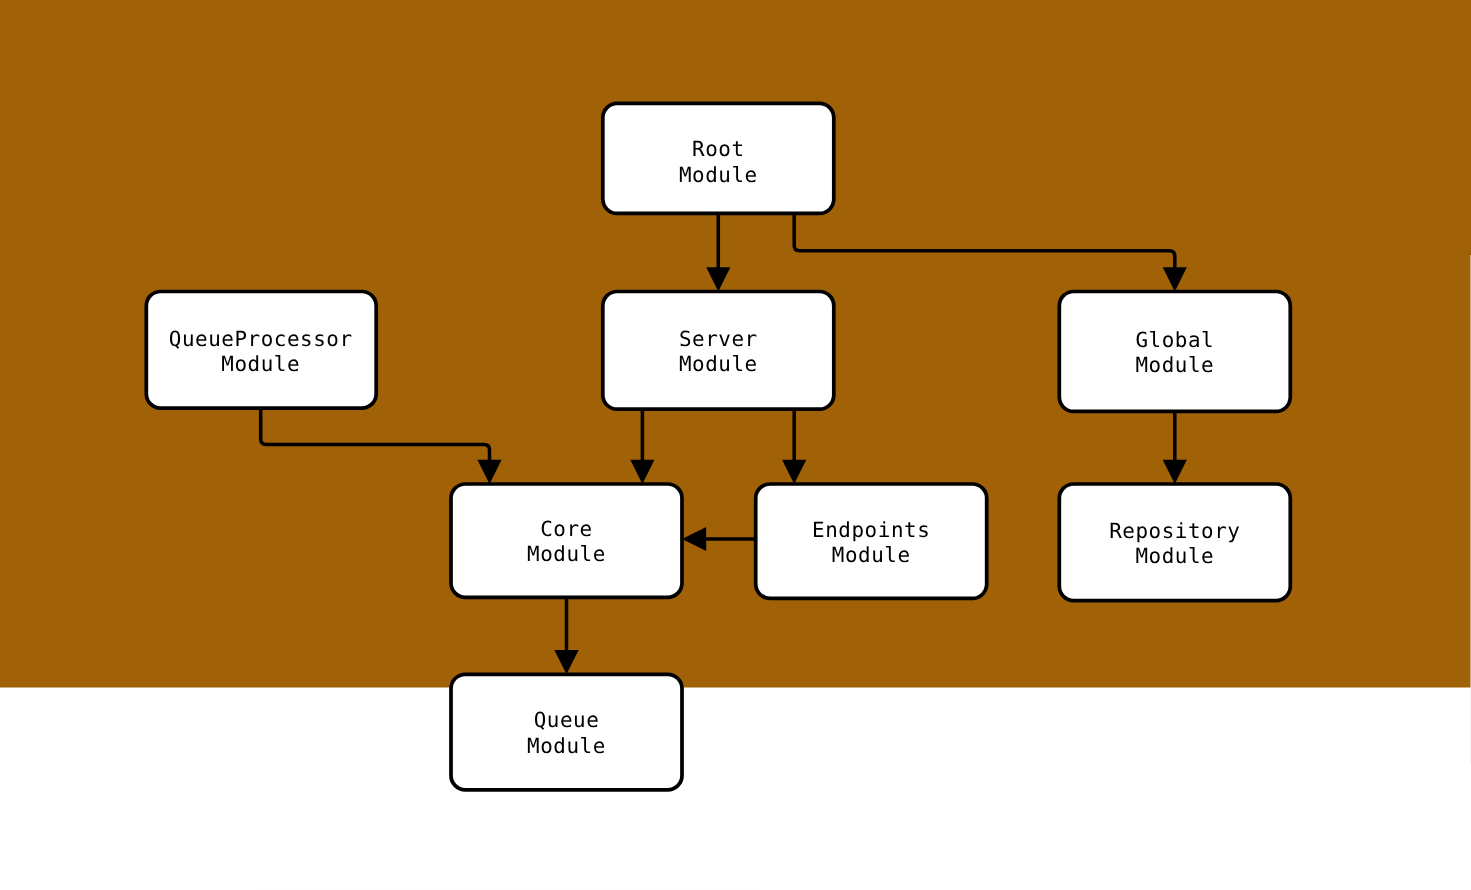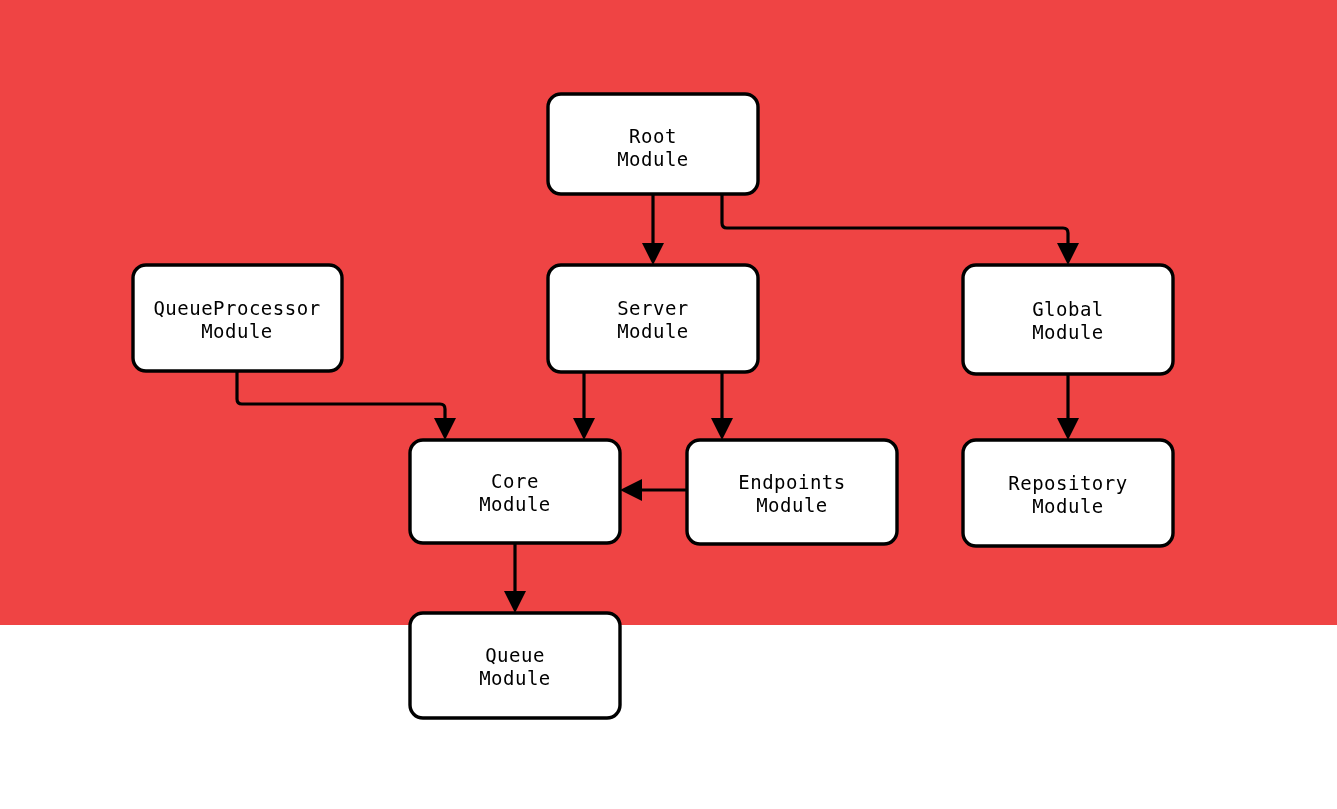--- a/index.html
+++ b/index.html
@@ -11,21 +11,21 @@
   body {
     width: 1337px;
     height: 809px;
     overflow: hidden;
     font-family: "DejaVu Sans Mono", "Liberation Mono", monospace;
   }
   #diagram-root {
     position: relative;
     width: 1337px;
     height: 625px;
-    background: #ef4444;
+    background: #a16207;
   }
   svg#graph {
     display: block;
     width: 1337px;
     height: 809px;
   }
   .node-box {
     fill: #ffffff;
     stroke: #000000;
     stroke-width: 3.4;

